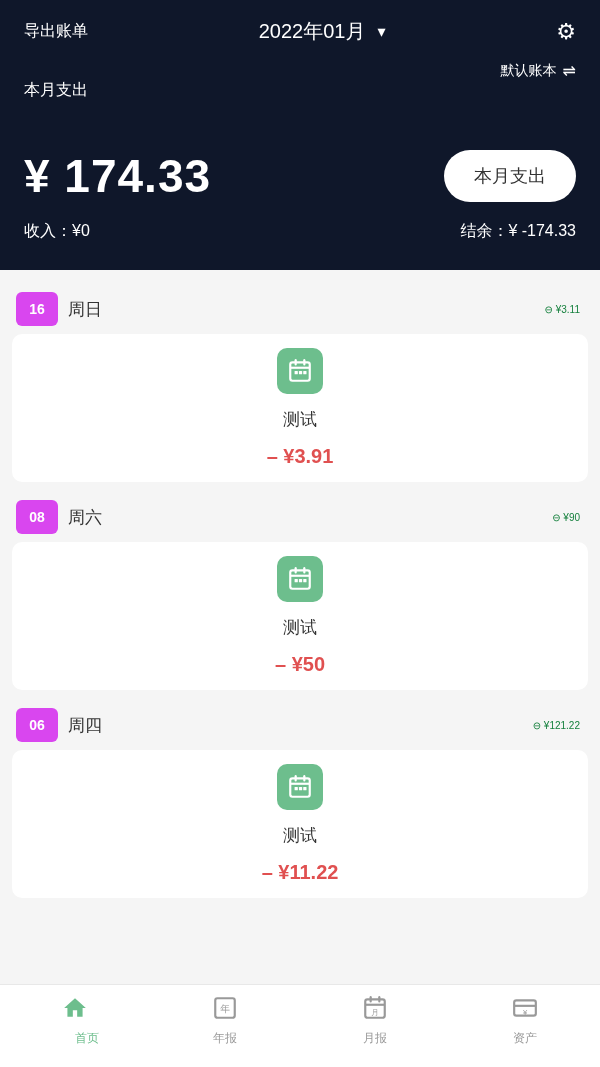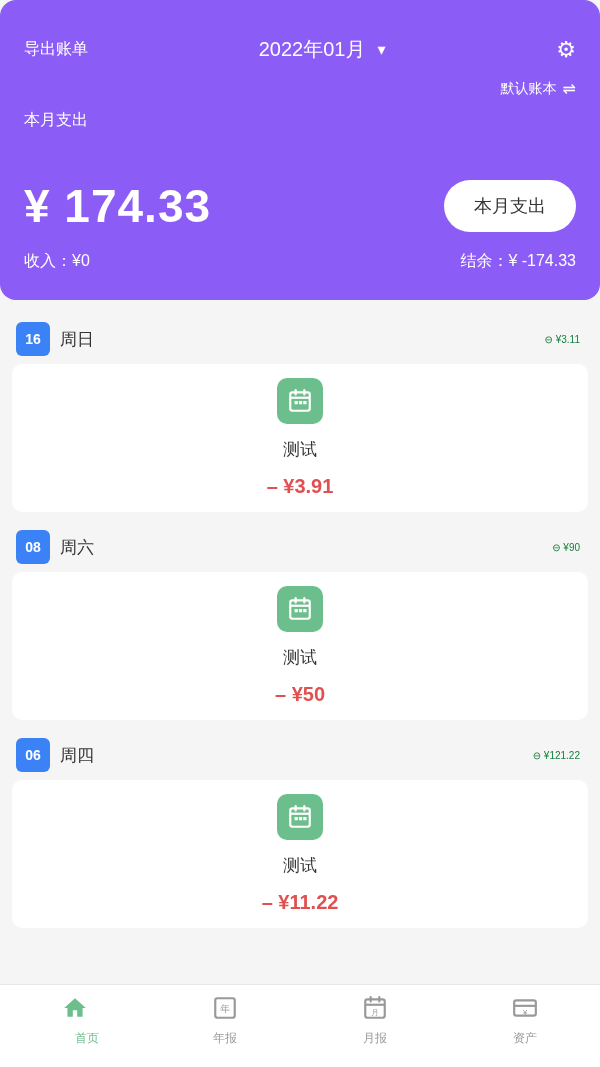--- a/index.html
+++ b/index.html
@@ -8,24 +8,23 @@
       width: 600px;
       min-height: 1067px;
       font-family: -apple-system, "PingFang SC", "Microsoft YaHei", sans-serif;
       background: #f5f5f5;
       display: flex;
       flex-direction: column;
     }
 
     
     .header-section {
-      background: #8b5cf6;
-      padding: 36px 24px 28px 24px;
+      background: #0f172a;
+      padding: 18px 24px 28px 24px;
       position: relative;
-      border-radius: 16px;
     }
     .top-bar {
       display: flex;
       justify-content: space-between;
       align-items: center;
       margin-bottom: 16px;
     }
     .export-btn {
       color: #fff;
       font-size: 16px;
@@ -51,21 +50,21 @@
       cursor: pointer;
       color: #fff;
       font-size: 22px;
     }
 
     .account-bar {
       display: flex;
       justify-content: flex-end;
       align-items: center;
       gap: 6px;
-      margin-bottom: 12px;
+      margin-bottom: 0;
     }
     .account-label {
       color: #fff;
       font-size: 14px;
     }
     .account-switch-icon {
       color: #fff;
       font-size: 16px;
       cursor: pointer;
     }
@@ -126,25 +125,25 @@
       justify-content: space-between;
       align-items: center;
       padding: 6px 20px 8px 16px;
     }
     .day-left {
       display: flex;
       align-items: center;
       gap: 10px;
     }
     .day-badge {
-      background: #3b82f6;
+      background: #d946ef;
       color: #fff;
       font-size: 14px;
       font-weight: 700;
-      width: 34px;
+      width: 42px;
       height: 34px;
       border-radius: 6px;
       display: flex;
       align-items: center;
       justify-content: center;
     }
     .day-name {
       font-size: 17px;
       color: #333;
       font-weight: 500;

